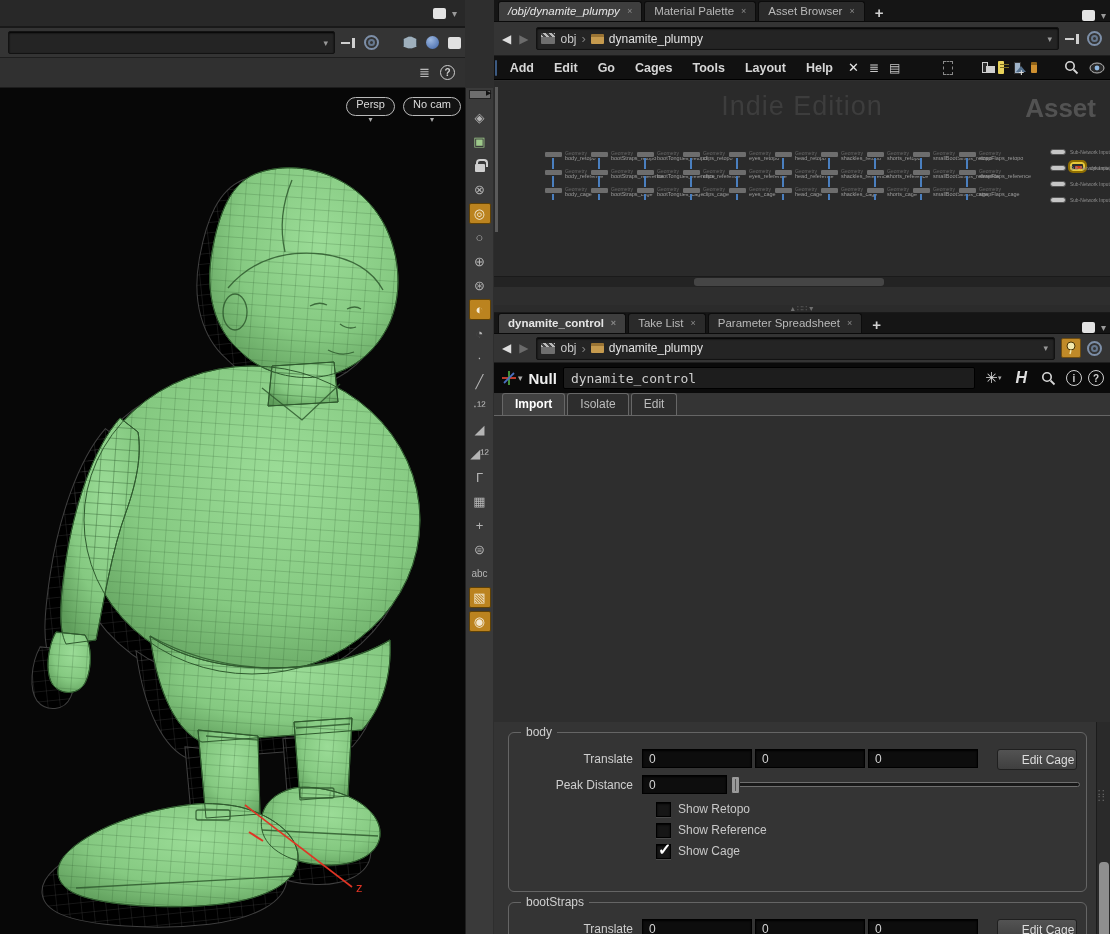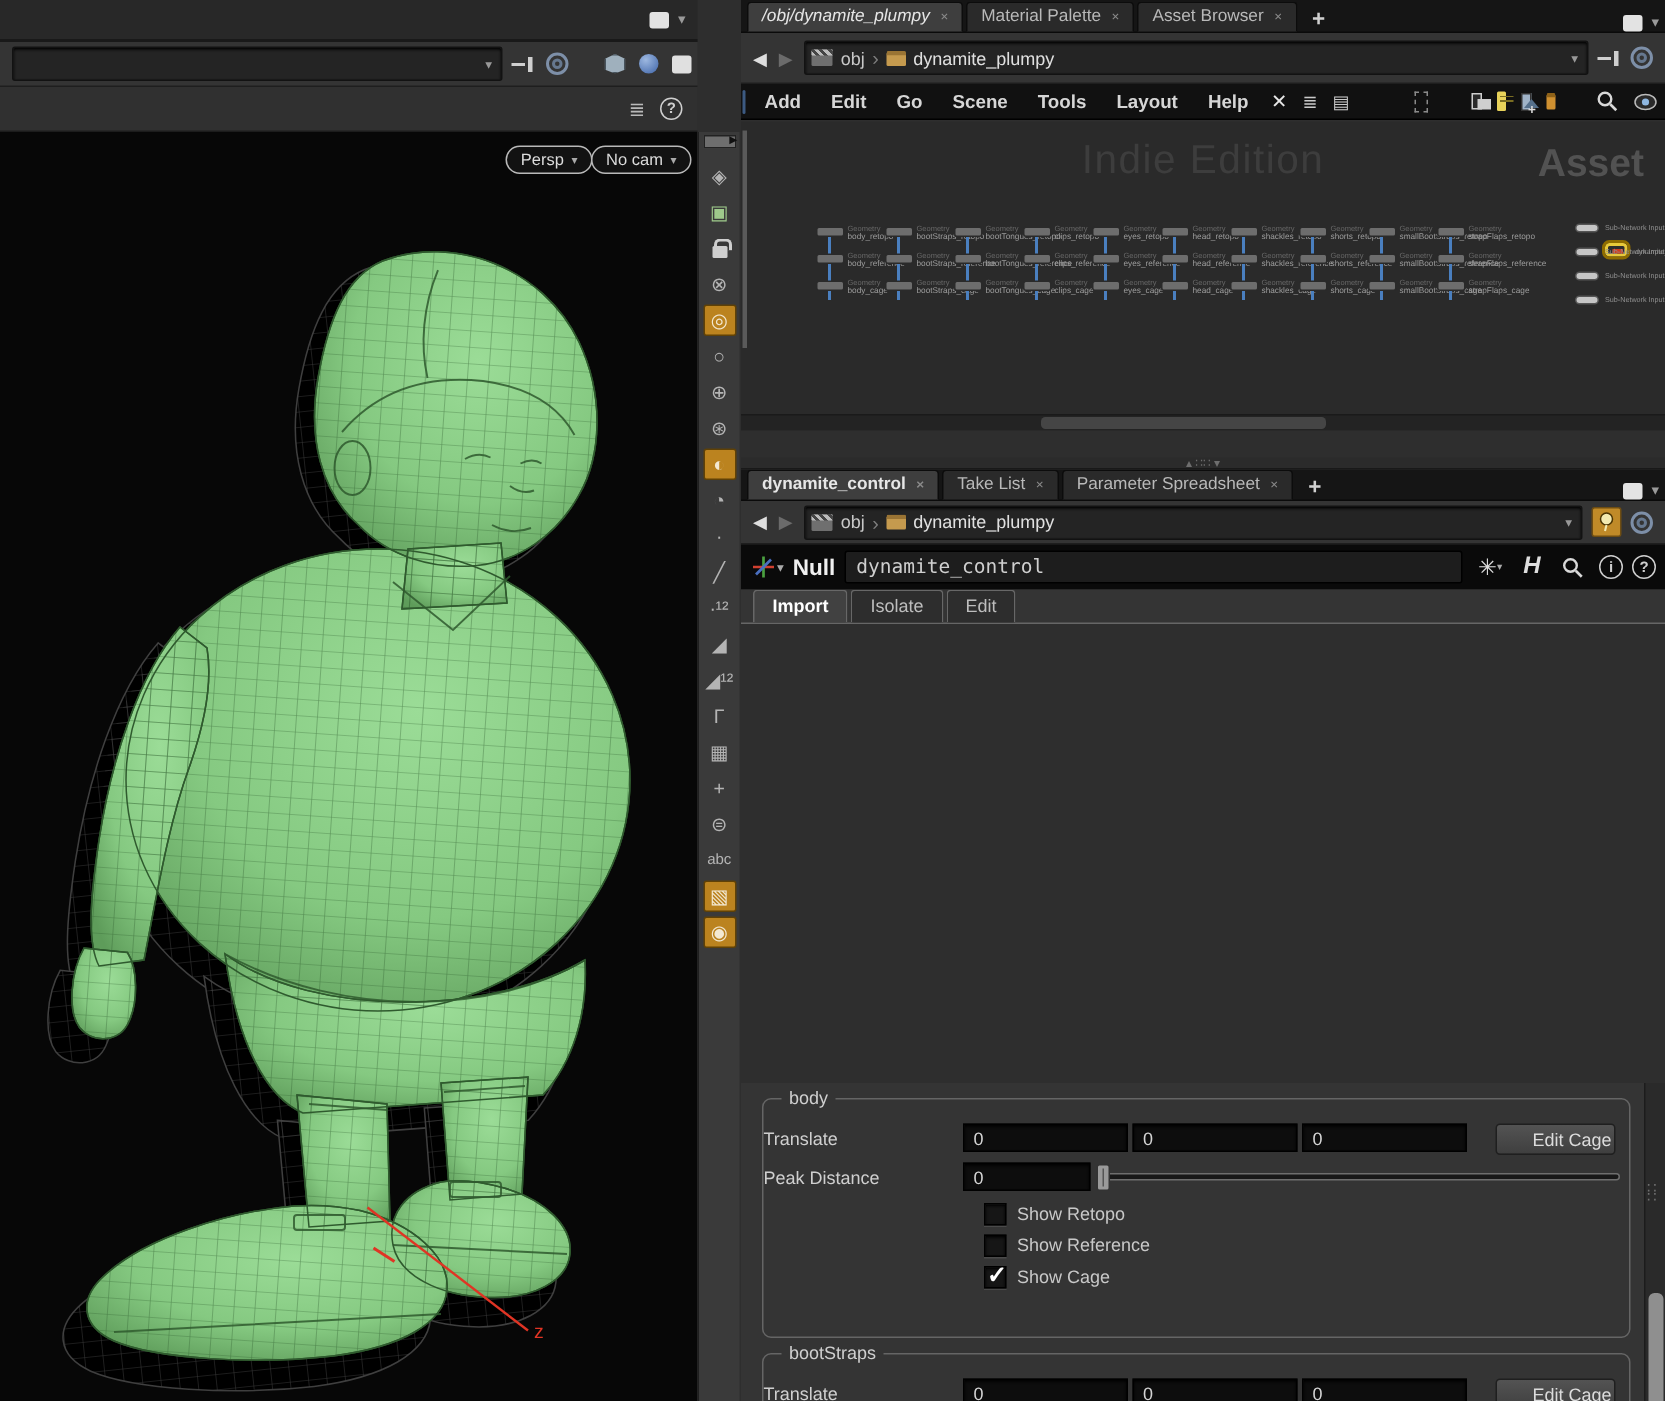--- a/index.html
+++ b/index.html
@@ -47,21 +47,21 @@
   #lp-pathbar { height:30px; }
   #lp-toolbar { height:30px; background:#303030; border-bottom:1px solid #1c1c1c;
     display:flex; align-items:center; justify-content:flex-end; gap:10px; padding:0 10px; }
   .mini-ic { color:#b9b9b9; font-size:13px; }
   .qmark { width:15px; height:15px; border:1.5px solid #cfcfcf; border-radius:50%;
     font-size:10px; color:#cfcfcf; display:flex; align-items:center; justify-content:center; font-weight:bold; }
 
   #viewport { left:0; top:88px; width:465px; height:846px; background:#070707; overflow:hidden; }
   .vp-pill { position:absolute; top:9px; height:19px; border:1px solid #b9b9b9; border-radius:10px;
     background:rgba(20,20,20,.85); color:#dcdcdc; font-size:11px; display:flex; align-items:center;
-    gap:5px; padding:0 9px; }
+    gap:5px; padding:0 9px;flex-direction:column; }
   .vp-pill .caret { font-size:8px; }
 
   
   #tool-strip { left:465px; top:88px; width:28px; height:846px; background:#3a3a3a;
     border-left:1px solid #1f1f1f; display:flex; flex-direction:column; align-items:center; padding-top:2px; }
   #strip-handle { width:22px; height:9px; background:#6e6e6e; border:1px solid #222;
     position:relative; margin-bottom:8px; }
   #strip-handle::after { content:"▶"; position:absolute; right:-2px; top:-2px; font-size:7px; color:#111; }
   .strip-ic { width:22px; height:21px; display:flex; align-items:center; justify-content:center;
     color:#b4b4b4; font-size:13px; margin-bottom:3px; border-radius:2px; flex:none; }
@@ -130,21 +130,21 @@
     background:#2d2d2d; color:#bdbdbd; margin-right:2px; font-size:12px; }
   .ftab.active { background:#414141; color:#fff; font-weight:bold; }
   #pp-scroll { position:absolute; left:0; top:417px; width:602px; height:517px; background:#343434; }
   #pp-vscroll { position:absolute; left:602px; top:417px; width:14px; height:517px; background:#2a2a2a; border-left:1px solid #1c1c1c; }
   #pp-vscroll .thumb { position:absolute; left:2px; top:140px; width:10px; height:120px; background:#8f8f8f; border-radius:4px; }
   #pp-vscroll .grip { position:absolute; left:1px; top:68px; color:#707070; font-size:10px; line-height:6px; }
 
   .pgroup { position:absolute; left:14px; width:579px; height:160px; border:1px solid #656565; border-radius:6px; }
   .pgroup .gtitle { position:absolute; top:-8px; left:12px; background:#343434; padding:0 5px; color:#cfcfcf; font-size:12px; }
   .prow { position:absolute; left:0; display:flex; align-items:center; }
-  .plabel { width:133px; text-align:left; padding-right:9px; color:#cfcfcf; flex:none; }
+  .plabel { width:133px; text-align:right; padding-right:9px; color:#cfcfcf; flex:none; }
   .pfield { height:19px; background:#0d0d0d; border:1px solid #000; box-shadow:inset 0 1px 2px #000;
     color:#d4d4d4; font-size:12px; padding:0 6px; margin-right:3px; }
   input.pfield { outline:none; }
   .f-tr { width:110px; } .f-pk { width:85px; }
   .editcage { position:absolute; right:9px; top:16px; width:80px; height:21px;padding-left:22px; }
   .hbtn { background:linear-gradient(#535353,#3f3f3f); border:1px solid #1f1f1f; border-radius:3px;
     color:#dcdcdc; font-size:12px; font-family:"Liberation Sans", sans-serif; }
   .slider { flex:1; height:5px; background:#181818; border:1px solid #6e6e6e; border-radius:3px;
     position:relative; margin:0 6px 0 2px; }
   .slider .sh { position:absolute; left:-2px; top:-7px; width:9px; height:18px; background:#9a9a9a;
@@ -343,21 +343,21 @@
       </div>
       <span class="pinicon" style="margin-right:8px"></span>
       <span class="radial" style="margin-right:4px"></span>
     </div>
 
     <div id="nt-menubar">
       <span class="nub"></span>
       <span class="menu-item">Add</span>
       <span class="menu-item">Edit</span>
       <span class="menu-item">Go</span>
-      <span class="menu-item">Scene</span>
+      <span class="menu-item">Cages</span>
       <span class="menu-item">Tools</span>
       <span class="menu-item">Layout</span>
       <span class="menu-item">Help</span>
       <span class="mb-ic" style="color:#e8e8e8; font-size:13px">✕</span>
       <span class="mb-ic" style="color:#c9c9c9">≣</span>
       <span class="mb-ic" style="color:#c9c9c9">▤</span>
       <span class="mb-ic pal" style="margin-left:22px">
         <i style="background:#d33"></i>
           <i style="background:#d83"></i>
           <i style="background:#dd3"></i>

